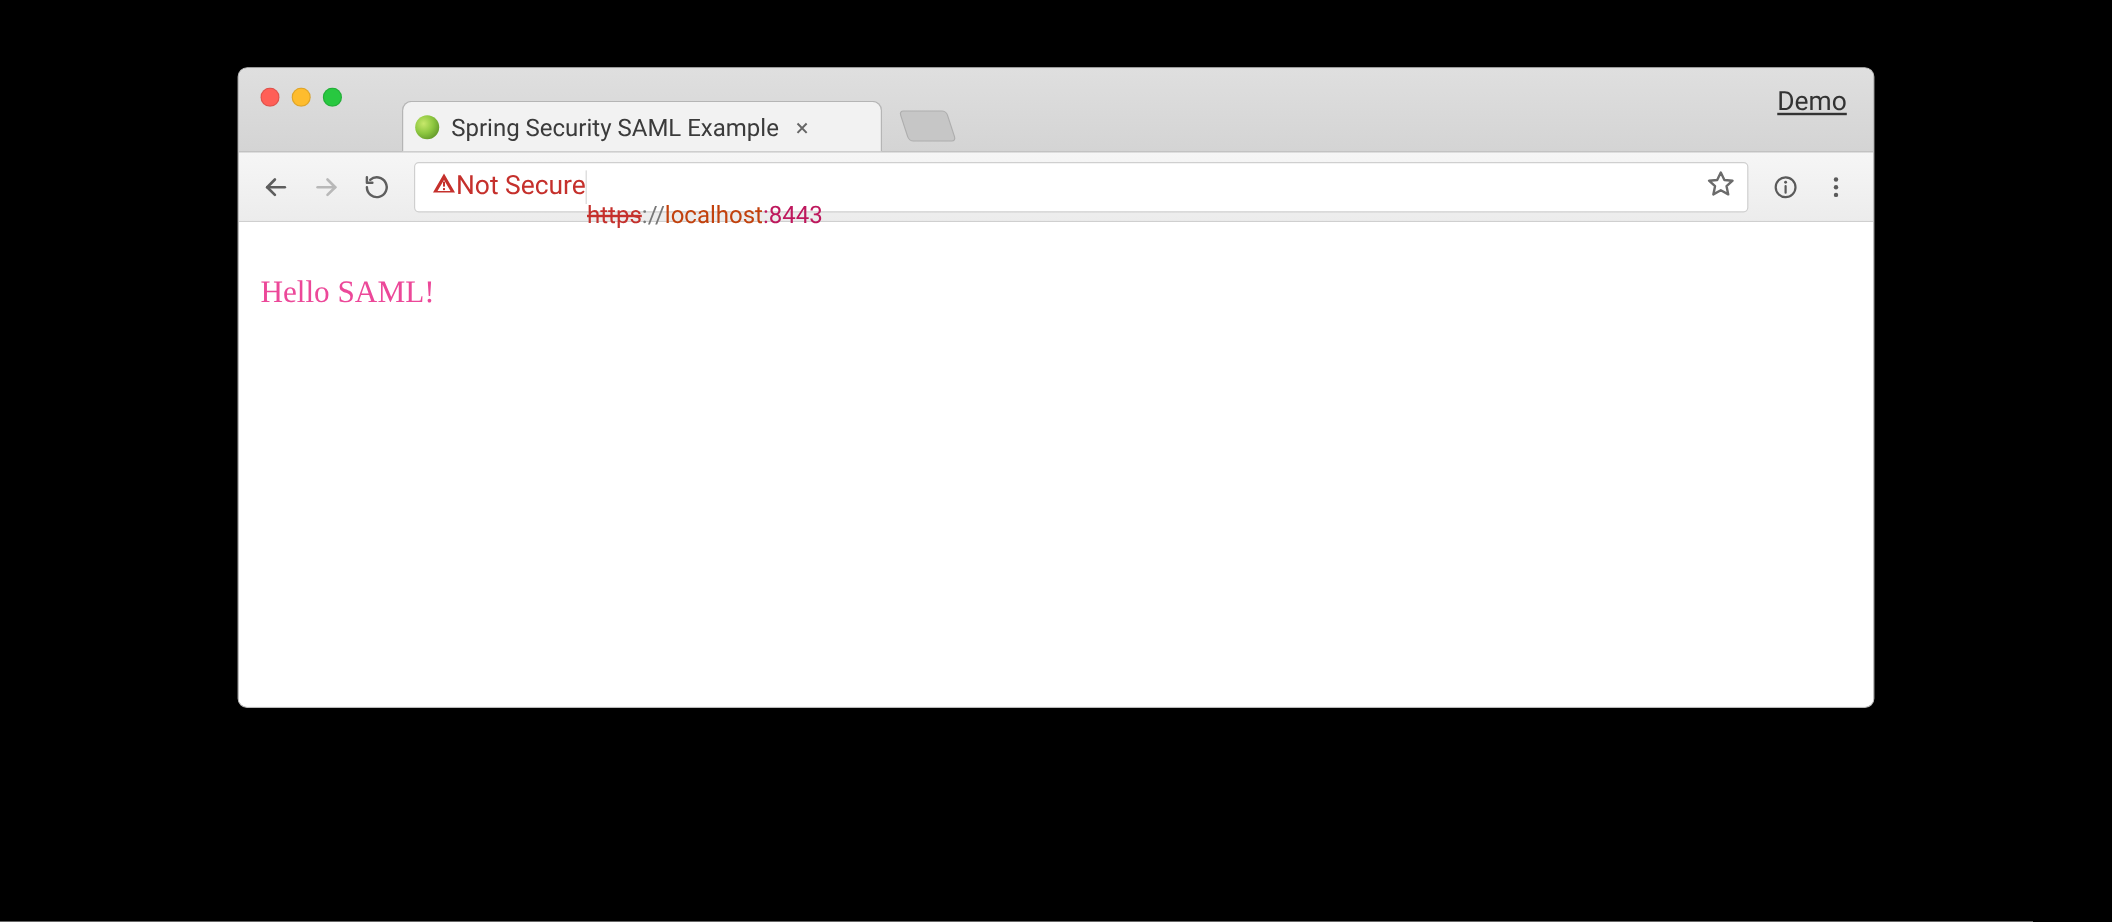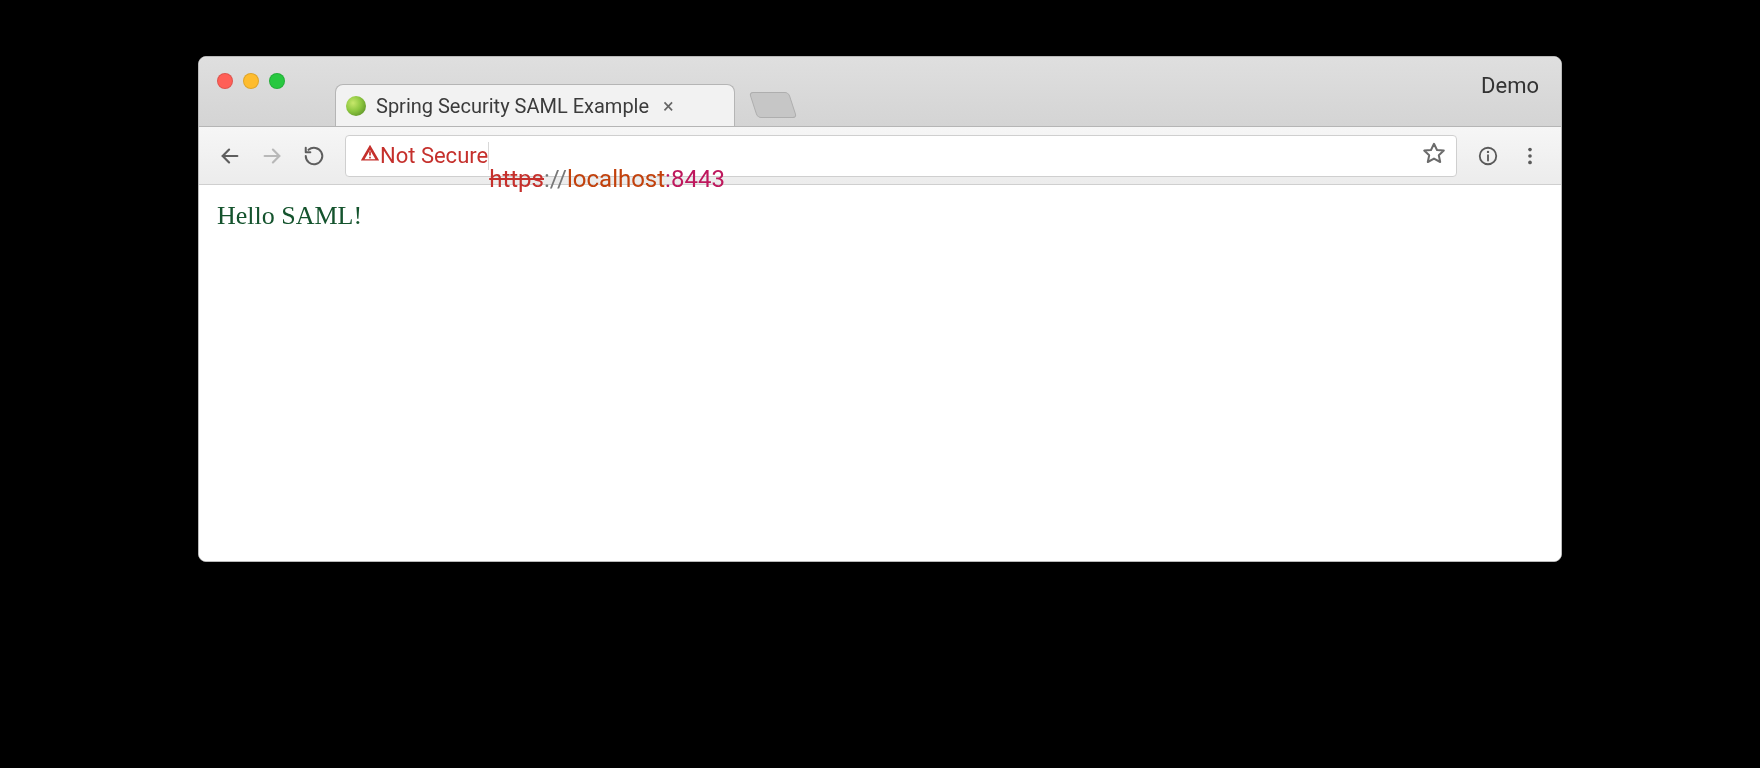--- a/index.html
+++ b/index.html
@@ -71,21 +71,21 @@
   .newtab {
     width:40px; height:26px;
     margin: 0 0 8px 18px;
     background:#c6c6c6;
     border:1px solid #aeaeae;
     border-radius:4px;
     transform: skewX(18deg);
   }
   .profile {
     position:absolute; right:22px; top:16px;
-    font-size:22px; color:#333;
+    font-size:22px; color:#333;text-decoration:underline;
   }
 
   
   .toolbar {
     height: 58px;
     background: linear-gradient(#f6f6f6,#ececec);
     border-bottom: 1px solid #cfcfcf;
     display:flex; align-items:center;
     padding: 0 14px;
     gap: 8px;
@@ -104,40 +104,41 @@
     border:1px solid #cfcfcf;
     border-radius:4px;
     display:flex; align-items:center;
     padding: 0 10px 0 14px;
     font-size:22px;
     margin: 0 6px;
   }
   .warn-icon { width:20px;height:20px; }
   .not-secure { color:#c5302c; font-size:22px; }
   .divider { width:1px; height:28px; background:#d8d8d8; }
-  .url { display:flex; align-items:baseline; font-size:24px;margin-top:47px; }
+  .url { display:flex; align-items:baseline; font-size:20px;margin-top:47px; }
   .url .scheme { color:#c5302c; text-decoration: line-through; }
   .url .sep1   { color:#777; }
   .url .host   { color:#c2410c; }
   .url .port   { color:#be185d; }
   .omnibox .spacer { flex:1; }
   .star { color:#6b6b6b; }
   .star svg { width:24px;height:24px; }
 
   .tool-icon { width:34px;height:34px;display:flex;align-items:center;justify-content:center;color:#5a5a5a; }
   .tool-icon svg{width:22px;height:22px;}
 
   
   .content {
     height: 376px;
     background:#fff;
     padding: 16px 18px;
     font-family: "Times New Roman", Times, serif;
     font-size: 26px;
-    color:#14532d;
+    color:#ec4899;
+    margin-top:28px;
   }
 </style>
 </head>
 <body>
 
 <div class="window">
 
   <div class="tabstrip">
     <div class="traffic">
       <div class="dot red"></div>

